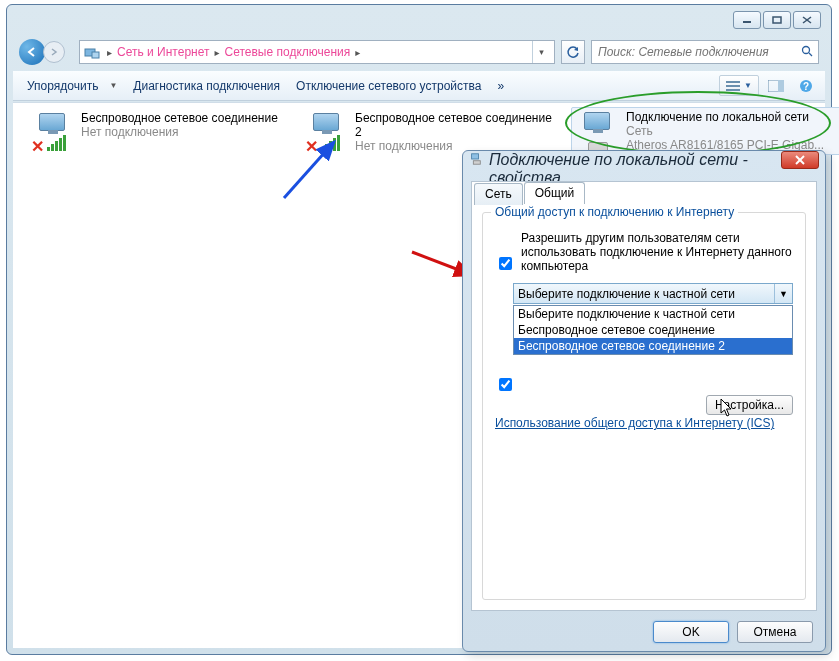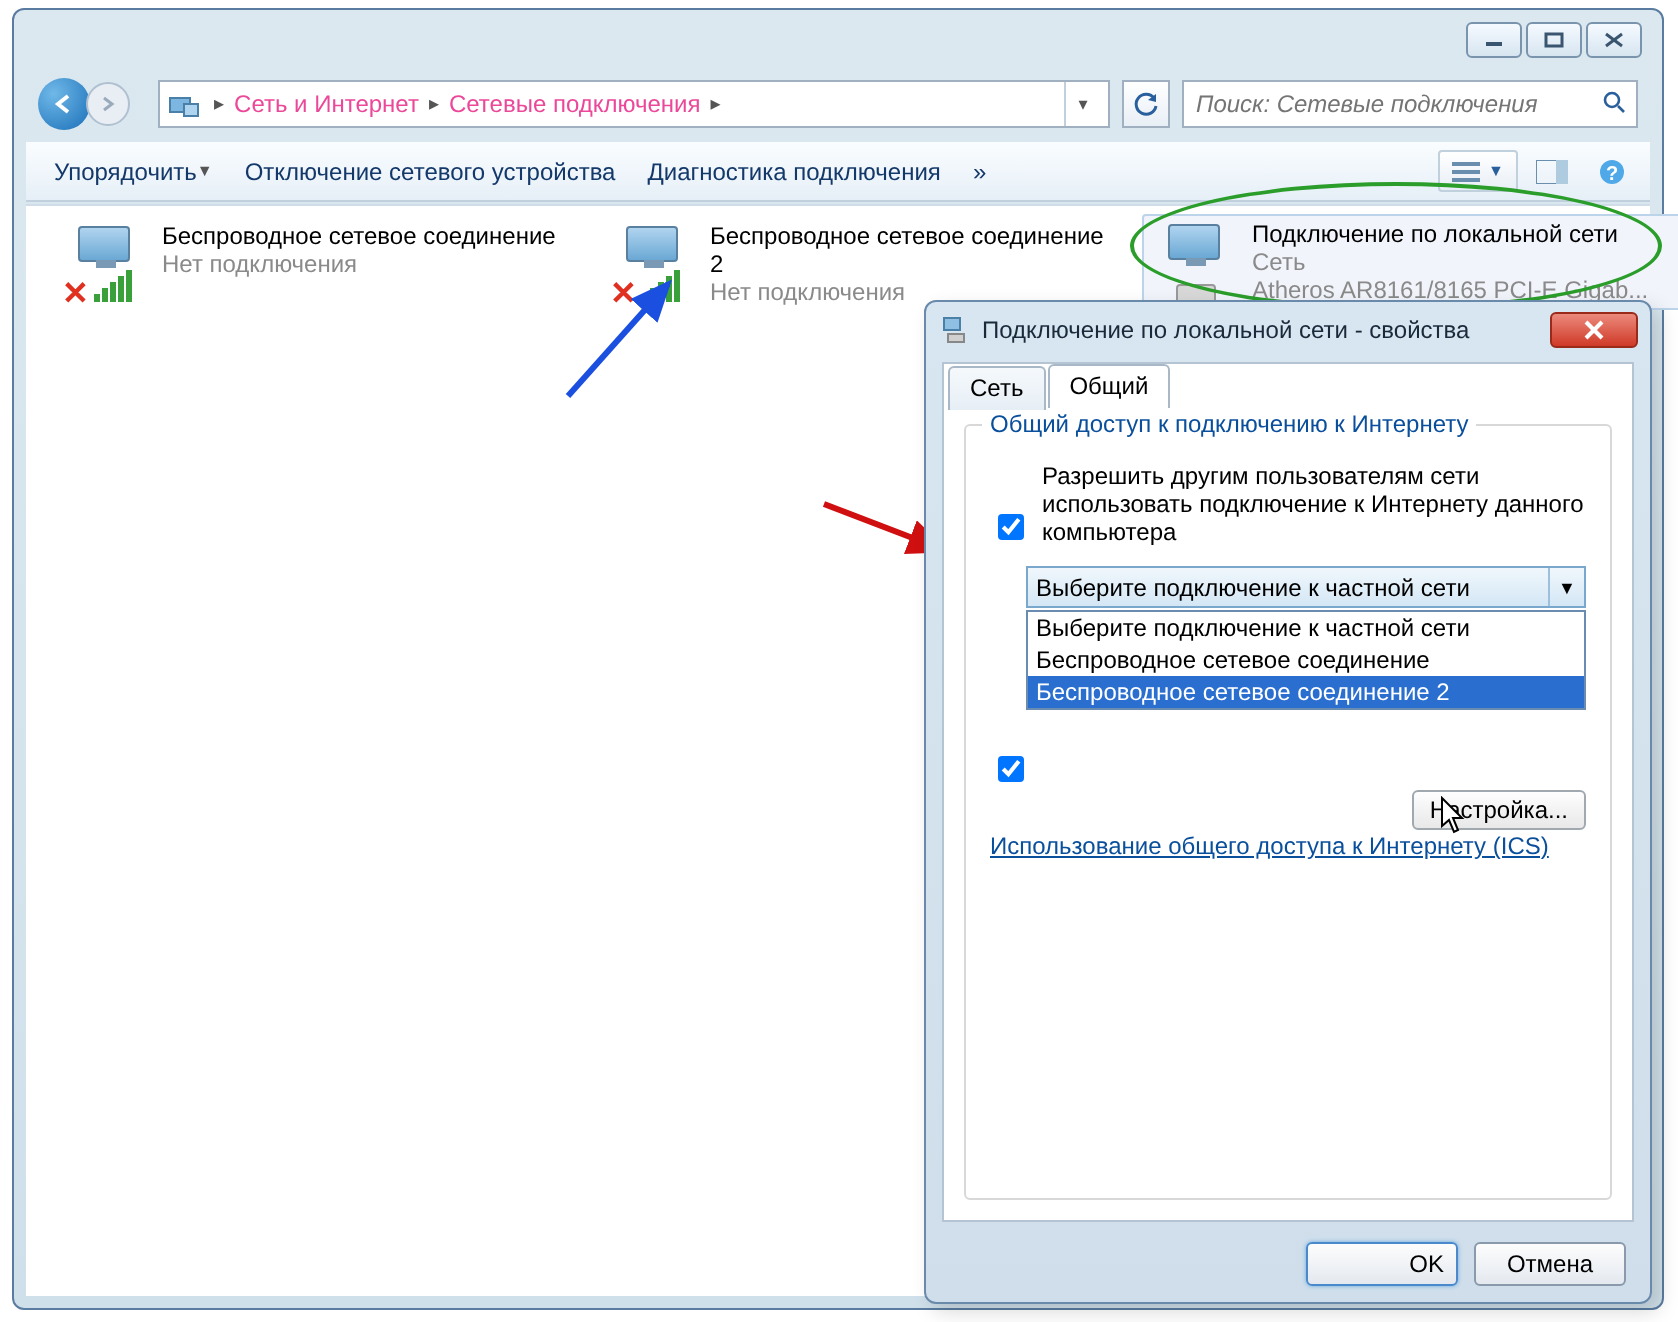--- a/index.html
+++ b/index.html
@@ -22,21 +22,21 @@
 .addr-bar span.crumb { color: #ec4899; padding: 0 2px; }
 .addr-bar span.arr { color:#555; padding: 0 3px; font-size:10px; }
 .addr-drop { width:18px; height:22px; border-left:1px solid #c0d0dd; display:flex; align-items:center; justify-content:center; font-size:9px; color:#555; }
 .addr-refresh { width:24px; height:24px; border:1px solid #a0b0c0; background:linear-gradient(#fff,#e8eff6); display:flex;align-items:center;justify-content:center; font-size:12px; color:#2a5f9e;}
 .search-box { width: 228px; height: 24px; background: #fff; border: 1px solid #a0b0c0; display:flex; align-items:center; padding:0 4px; }
 .search-box input { border:none; outline:none; width:100%; font-size:12px; font-style:italic; color:#888; background:transparent;}
 .search-icon { width:14px; color:#2a5f9e; font-size:12px;}
 
 
 .toolbar { position:absolute; top: 66px; left:6px; right:6px; height:30px; background: linear-gradient(to bottom, #fafdff, #e6eff7); border-bottom:1px solid #c0d0dd; display:flex; align-items:center; padding:0 6px; font-size:12px; }
-.tool-item { color:#13386a; padding:3px 8px; display:flex; align-items:center; gap:0; }
+.tool-item { color:#13386a; padding:3px 8px; display:flex; align-items:center; gap:11px; }
 .tool-item .dd { font-size:8px; color:#555;}
 .tool-spacer { flex:1; }
 .tool-icons { display:flex; gap:4px; align-items:center; }
 .tool-icon-btn { width:26px; height:22px; border:1px solid transparent; display:flex; align-items:center; justify-content:center; font-size:12px; color:#2a5f9e;}
 .tool-icon-btn.combo { width:40px; border:1px solid #c0d0dd; background:linear-gradient(#fff,#e8eff6); border-radius:2px; justify-content:space-around;}
 
 
 .content { position:absolute; top:97px; left:6px; right:6px; bottom:6px; background:#fff; border-top:1px solid #d0dde8; }
 .conn-item { position:absolute; width:260px; display:flex; gap:6px; padding:2px; font-size:12px;}
 .conn-item.selected { background:#f1f5fb; border:1px solid #bcd4ea; border-radius:2px;}
@@ -57,21 +57,21 @@
 .conn-status { color:#8a8a8a;}
 
 
 .green-oval { position:absolute; border:2px solid #2a9d2a; border-radius:50%/50%; }
 
 
 .svg-overlay { position:absolute; top:0; left:0; pointer-events:none;}
 
 
 .dialog { position: absolute; top: 150px; left: 462px; width: 364px; height: 502px; background: linear-gradient(to bottom, #d8e6f1, #cfdeea); border: 1px solid #6a8aab; border-radius: 6px; box-shadow: 4px 4px 10px rgba(0,0,0,0.15); }
-.dlg-title { height:28px; display:flex; align-items:center; padding:0 6px; font-size:12px; color:#1a2a3a;}
+.dlg-title { height:28px; display:flex; align-items:flex-start; padding:0 6px; font-size:16px; color:#1a2a3a;font-style:italic;}
 .dlg-title-icon { width:16px; height:16px; margin-right:6px;}
 .dlg-close { margin-left:auto; width:44px; height:18px; background:linear-gradient(#eb8a7c,#d03a28); border:1px solid #9a2a1a; border-radius:3px; color:#fff; display:flex; align-items:center; justify-content:center; font-size:11px; font-weight:bold;}
 .dlg-body { position:absolute; top:30px; left:8px; right:8px; bottom:40px; background:#fff; border:1px solid #b5c4d2;}
 .tabs { position:absolute; top:-22px; left:2px; display:flex; font-size:12px;}
 .tab { padding:3px 10px; border:1px solid #a8b8c6; border-bottom:none; background:linear-gradient(#f5f9fc,#e6eef5); margin-right:1px; border-radius:3px 3px 0 0; position:relative; top:1px;}
 .tab.active { background:#fff; z-index:2; top:0; padding-bottom:4px;}
 .tab-host { position:relative; top:22px; height:calc(100% - 22px); }
 .groupbox { position:absolute; top:8px; left:10px; right:10px; bottom:10px; border:1px solid #d8d8d8; border-radius:3px; padding:18px 12px 10px; font-size:12px;}
 .groupbox .legend { position:absolute; top:-8px; left:8px; background:#fff; padding:0 4px; color:#0a4f9c;}
 .chk-row { display:flex; align-items:flex-end; gap:6px; margin-bottom:10px;}
@@ -79,21 +79,21 @@
 .label-home { display:block; margin-bottom:4px;}
 .combo { width:100%; height:21px; border:1px solid #7aa8cc; background:linear-gradient(#f0f7fc,#d4e7f5); font-size:12px; padding:2px 4px; display:flex; align-items:center; position:relative;}
 .combo .dd-btn { position:absolute; right:0; top:0; bottom:0; width:18px; border-left:1px solid #9cc0dc; display:flex; align-items:center; justify-content:center; font-size:9px;}
 .combo-list { position:absolute; top:21px; left:-1px; right:-1px; background:#fff; border:1px solid #6a8cb0; z-index:5;}
 .combo-opt { padding:1px 4px; font-size:12px;}
 .combo-opt.sel { background:#2a6fcf; color:#fff;}
 .link { color:#0a4f9c; text-decoration:underline; cursor:pointer; display:inline-block; margin-top:50px;}
 .settings-btn { position:absolute; right:12px; top:182px; padding:2px 8px; font-size:12px; border:1px solid #a0a8b0; background:linear-gradient(#fefefe,#e8e8e8); border-radius:3px;}
 .dlg-buttons { position:absolute; bottom:8px; right:12px; display:flex; gap:8px;}
 .dlg-btn { width:76px; height:22px; font-size:12px; border:1px solid #8a9aac; background:linear-gradient(#fdfdfd,#e4e9ef); border-radius:3px;}
-.dlg-btn.ok { border-color:#4a8acc; box-shadow:0 0 2px #6aa8e0;text-align:right;}
+.dlg-btn.ok { border-color:#4a8acc; box-shadow:0 0 2px #6aa8e0;}
 
 .cursor-arrow { position:absolute; width:14px; height:20px; pointer-events:none; z-index:20;}
 </style>
 </head>
 <body>
 
 <div class="window-frame">
   <div class="title-controls">
     <div class="title-btn">
         <svg width="10" height="8">
@@ -154,22 +154,22 @@
           </svg>
       </span>
     </div>
   </div>
 
   <div class="toolbar">
     <div class="tool-item">
         <span>Упорядочить</span>
         <span class="dd">▼</span>
       </div>
+    <div class="tool-item">Диагностика подключения</div>
     <div class="tool-item">Отключение сетевого устройства</div>
-    <div class="tool-item">Диагностика подключения</div>
     <div class="tool-item">»</div>
     <div class="tool-spacer"></div>
     <div class="tool-icons">
       <div class="tool-icon-btn combo">
         <svg width="14" height="12">
             <rect x="0" y="1" width="14" height="2" fill="#6a8fae"></rect>
             <rect x="0" y="5" width="14" height="2" fill="#6a8fae"></rect>
             <rect x="0" y="9" width="14" height="2" fill="#6a8fae"></rect>
           </svg>
         <span style="font-size:8px">▼</span>

